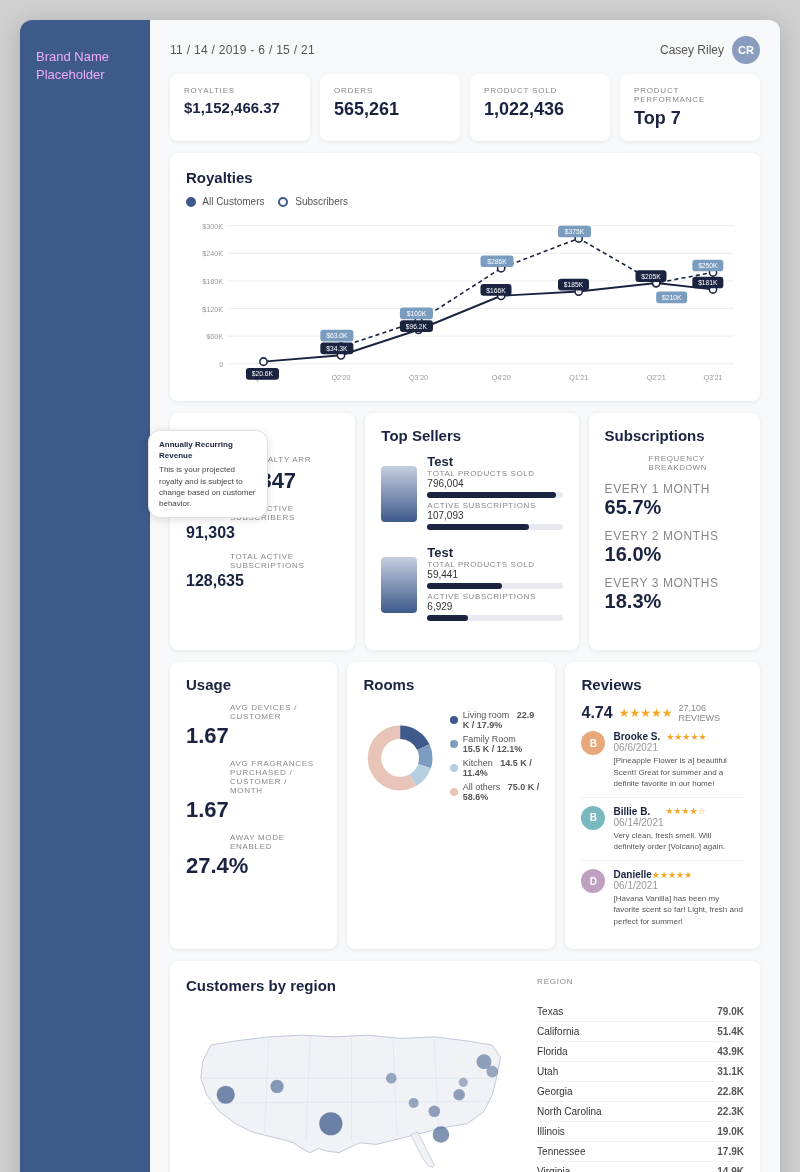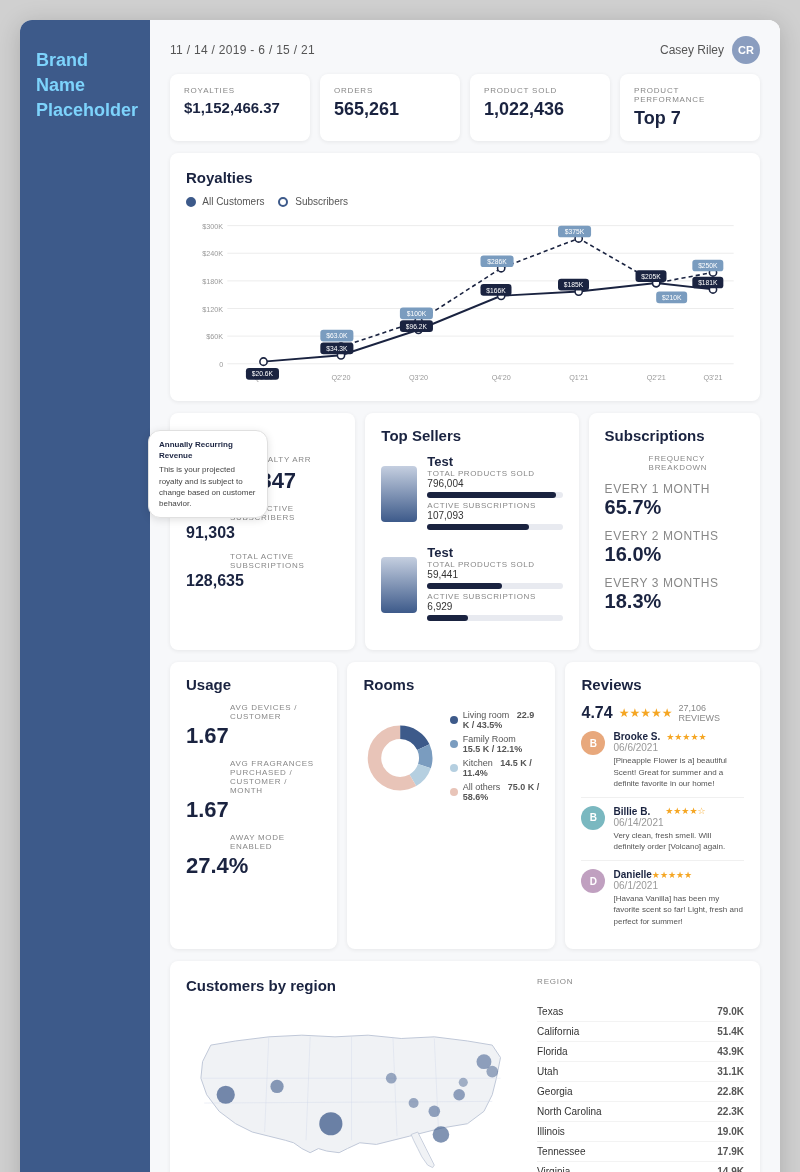--- a/index.html
+++ b/index.html
@@ -23,23 +23,23 @@
     }
     .sidebar {
       width: 130px;
       background: #3d5a8a;
       flex-shrink: 0;
       padding: 28px 16px;
       display: flex;
       flex-direction: column;
     }
     .sidebar-brand {
-      color: #7dd3fc;
-      font-size: 18px;
-      font-weight: 700;
+      color: #f0abfc;
+      font-size: 13px;
+      font-weight: 400;
       line-height: 1.4;
     }
     .main-content {
       flex: 1;
       background: #f7f8fa;
       overflow: auto;
     }
     .top-bar {
       display: flex;
       align-items: center;
@@ -509,21 +509,21 @@
 
             <circle cx="55" cy="55" r="38" fill="none" stroke="#b5cfe0" stroke-width="20" stroke-dasharray="27.2 212.5" stroke-dashoffset="-71.7" transform="rotate(-90 55 55)"></circle>
 
             <circle cx="55" cy="55" r="38" fill="none" stroke="#e8c4b8" stroke-width="20" stroke-dasharray="140 99.7" stroke-dashoffset="-98.9" transform="rotate(-90 55 55)"></circle>
 
             <circle cx="55" cy="55" r="27" fill="#fff"></circle>
           </svg>
           <div class="donut-legend">
             <div class="donut-legend-item">
               <div class="dot" style="background:#3d5a8a;"></div>
-              <span>Living room &nbsp; <strong>22.9 K / 43.5%</strong></span>
+              <span>Living room &nbsp; <strong>22.9 K / 17.9%</strong></span>
             </div>
             <div class="donut-legend-item">
               <div class="dot" style="background:#7a9cbf;"></div>
               <span>Family Room &nbsp; <strong>15.5 K / 12.1%</strong></span>
             </div>
             <div class="donut-legend-item">
               <div class="dot" style="background:#b5cfe0;"></div>
               <span>Kitchen &nbsp; <strong>14.5 K / 11.4%</strong></span>
             </div>
             <div class="donut-legend-item">

